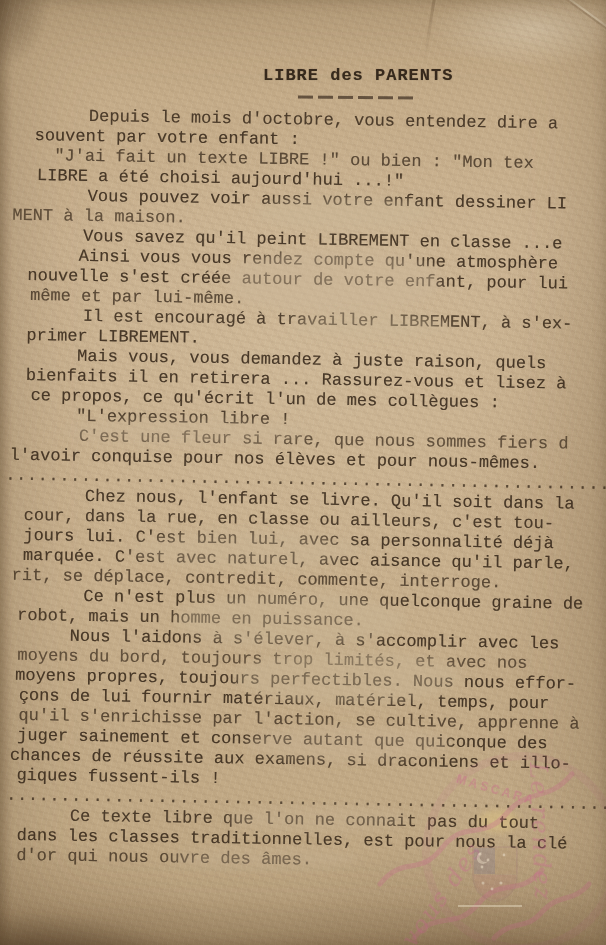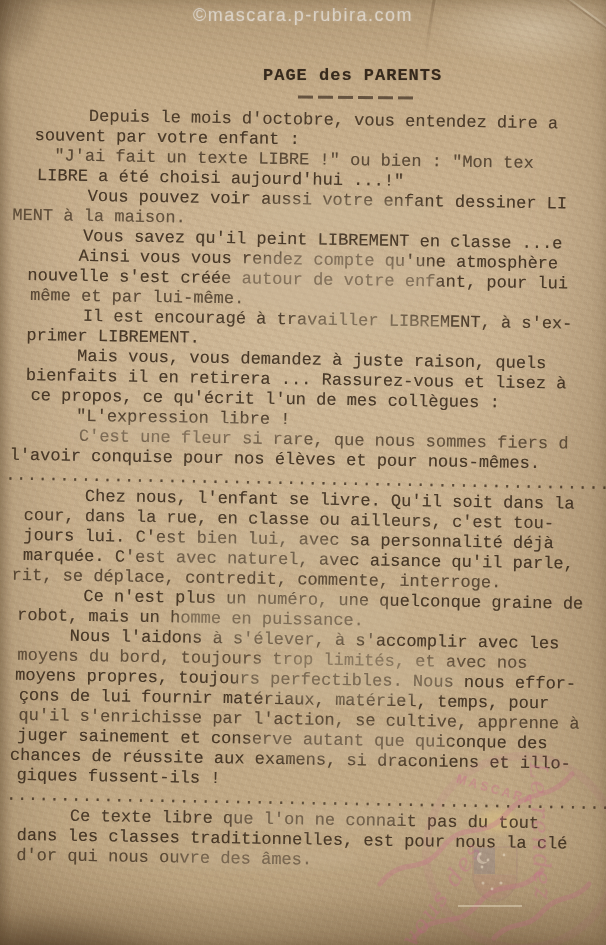--- a/index.html
+++ b/index.html
@@ -55,23 +55,22 @@
 
 <div class="page">
 
   <div class="grain"></div>
 
   <div class="blotch" style="left:-30px;top:912px;width:210px;height:60px;background:radial-gradient(ellipse at 30% 80%, rgba(45,30,16,.55), rgba(45,30,16,0) 70%);filter:blur(4px);"></div>
   <div class="blotch" style="left:0;top:0;width:12px;height:945px;background:linear-gradient(90deg, rgba(85,62,38,.22), rgba(85,62,38,0));"></div>
   <div class="blotch" style="left:0;top:895px;width:606px;height:50px;background:linear-gradient(180deg, rgba(0,0,0,0), rgba(96,71,45,.20));"></div>
   <div class="blotch" style="left:478px;top:810px;width:40px;height:22px;background:rgba(226,201,131,.42);filter:blur(3px);border-radius:50%;"></div>
 
-  <div class="wm">©mascara.p-rubira.com</div>
 
-  <div class="title">PAGE des PARENTS</div>
+  <div class="title">LIBRE des PARENTS</div>
   <div class="title-underline"></div>
 
   <div class="doc" id="doc"><div class="line" style="margin-left: 8px;">     Depuis le mois d'octobre, vous entendez dire a</div><div class="line" style="margin-left: 5px;">souvent par votre enfant :</div><div class="line" style="margin-left: -26px;">     "J'ai fait un texte LIBRE !" ou bien : "Mon tex</div><div class="line" style="margin-left: 8px;">LIBRE a été choisi aujourd'hui ...!"</div><div class="line" style="margin-left: 8px;">     Vous pouvez voir aussi votre enfant dessiner LI</div><div class="line" style="margin-left: -16px;">MENT à la maison.</div><div class="line" style="margin-left: 4px;">     Vous savez qu'il peint LIBREMENT en classe ...e</div><div class="line">     Ainsi vous vous rendez compte qu'une atmosphère</div><div class="line">nouvelle s'est créée autour de votre enfant, pour lui</div><div class="line" style="margin-left: 3px;">même et par lui-même.</div><div class="line" style="margin-left: 5px;">     Il est encouragé à travailler LIBREMENT, à s'ex-</div><div class="line">primer LIBREMENT.</div><div class="line">     Mais vous, vous demandez à juste raison, quels</div><div class="line">bienfaits il en retirera ... Rassurez-vous et lisez à</div><div class="line" style="margin-left: 5px;">ce propos, ce qu'écrit l'un de mes collègues :</div><div class="line">     "L'expression libre !</div><div class="line" style="margin-left: 3px;">     C'est une fleur si rare, que nous sommes fiers d</div><div class="line" style="margin-left: -15px;">l'avoir conquise pour nos élèves et pour nous-mêmes.</div><div class="line dots" style="margin-left: -19px;">.........................................................</div><div class="line" style="margin-left: 10px;">     Chez nous, l'enfant se livre. Qu'il soit dans la</div><div class="line">cour, dans la rue, en classe ou ailleurs, c'est tou-</div><div class="line">jours lui. C'est bien lui, avec sa personnalité déjà</div><div class="line">marquée. C'est avec naturel, avec aisance qu'il parle,</div><div class="line" style="margin-left: -11px;">rit, se déplace, contredit, commente, interroge.</div><div class="line" style="margin-left: 10px;">     Ce n'est plus un numéro, une quelconque graine de</div><div class="line" style="margin-left: -5px;">robot, mais un homme en puissance.</div><div class="line" style="margin-left: -3px;">     Nous l'aidons à s'élever, à s'accomplir avec les</div><div class="line" style="margin-left: -4px;">moyens du bord, toujours trop limités, et avec nos</div><div class="line" style="margin-left: -6px;">moyens propres, toujours perfectibles. Nous nous effor-</div><div class="line" style="margin-left: -2px;">çons de lui fournir matériaux, matériel, temps, pour</div><div class="line" style="margin-left: -2px;">qu'il s'enrichisse par l'action, se cultive, apprenne à</div><div class="line" style="margin-left: -3px;">juger sainement et conserve autant que quiconque des</div><div class="line" style="margin-left: -10px;">chances de réussite aux examens, si draconiens et illo-</div><div class="line" style="margin-left: -3px;">giques fussent-ils !</div><div class="line dots" style="margin-left: -13px;">.........................................................</div><div class="line">     Ce texte libre que l'on ne connait pas du tout</div><div class="line" style="margin-left: -2px;">dans les classes traditionnelles, est pour nous la clé</div><div class="line" style="margin-left: -2px;">d'or qui nous ouvre des âmes.</div></div>
 
   <div class="fp" style="left:255px;top:196px;width:175px;height:34px;"></div>
   <div class="fp" style="left:225px;top:248px;width:215px;height:66px;background:rgba(203,183,152,.44);"></div>
   <div class="fp" style="left:290px;top:312px;width:160px;height:26px;"></div>
   <div class="fp" style="left:60px;top:418px;width:250px;height:26px;background:rgba(203,183,152,.3);"></div>
   <div class="fp" style="left:130px;top:530px;width:230px;height:40px;background:rgba(203,183,152,.32);"></div>
   <div class="fp" style="left:175px;top:592px;width:230px;height:56px;"></div>

